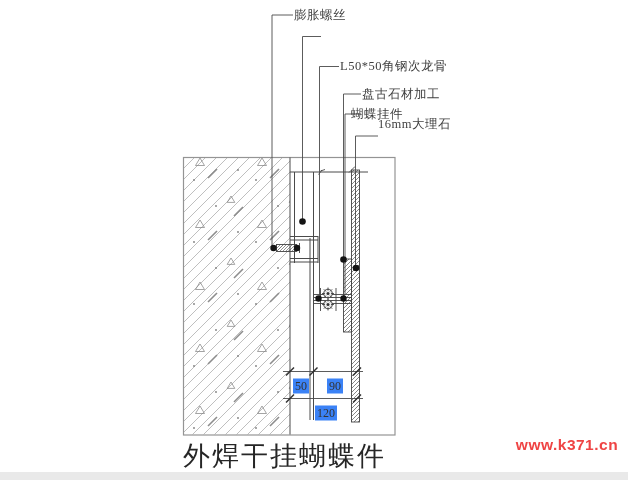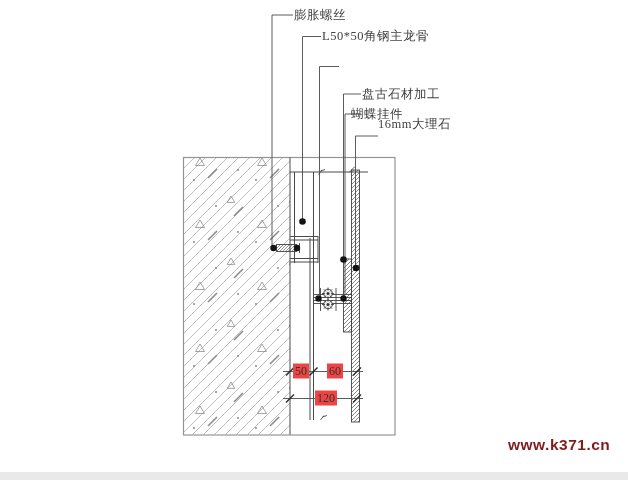--- a/index.html
+++ b/index.html
@@ -7,22 +7,22 @@
     position:relative;width:628px;height:472px;background:#ffffff;
     font-family:"Liberation Serif","DejaVu Serif",serif;color:#3a3a3a;
     overflow:hidden;margin:0 auto;
   }
   #linework{position:absolute;left:0;top:0;}
   .callout{
     position:absolute;font-size:12.5px;line-height:14px;color:#3f3f3f;
     white-space:nowrap;letter-spacing:0.5px;
   }
   .dim{
-    position:absolute;font-size:12px;color:#333;background:#ef4444;
-    padding:0 2px;transform:translate(-50%,-50%);white-space:nowrap;
+    position:absolute;font-size:12px;color:#333;background:#3b82f6;
+    padding:0 2px;transform:translate(-50%,-50%);white-space:nowrap;margin-top:15px;
   }
   .drawing-title{
     position:absolute;left:183px;top:438px;width:220px;
     font-size:27px;letter-spacing:2px;color:#262626;white-space:nowrap;
   }
   .watermark{
     position:absolute;left:508px;top:437px;width:118px;
     font-family:"Liberation Sans","DejaVu Sans",sans-serif;font-weight:bold;
     line-height:1.05;text-align:left;
   }
@@ -136,27 +136,28 @@
         <path d="M286,375.5 L294,367.5"></path>
         <path d="M309.5,375.5 L317.5,367.5"></path>
         <path d="M353,375.5 L361,367.5"></path>
         <path d="M286,402.5 L294,394.5"></path>
         <path d="M353,402.5 L361,394.5"></path>
       </g>
     </g>
   </svg>
 
   <div class="callout" style="left:294px;top:8px">膨胀螺丝</div>
-  <div class="callout" style="left:322px;top:29px">L50*50角钢主龙骨</div>
+  <div class="callout" style="left:340px;top:59px">L50*50角钢次龙骨</div>
   <div class="callout" style="left:362px;top:87px">盘古石材加工</div>
   <div class="callout" style="left:351px;top:107px">蝴蝶挂件</div>
   <div class="callout" style="left:378px;top:117px">16mm大理石</div>
 
   <div class="dim" style="left:301px;top:371px">50</div>
-  <div class="dim" style="left:335px;top:371px">60</div>
+  <div class="dim" style="left:335px;top:371px">90</div>
   <div class="dim" style="left:326px;top:398px">120</div>
 
+  <div class="drawing-title">外焊干挂蝴蝶件</div>
 
   <div class="watermark">
-    <div class="url" style="color: #7f1d1d;">www.k371.cn</div>
+    <div class="url" style="color: #ef4444; text-align: center;">www.k371.cn</div>
   </div>
 
 </div>
 
 </body></html>

